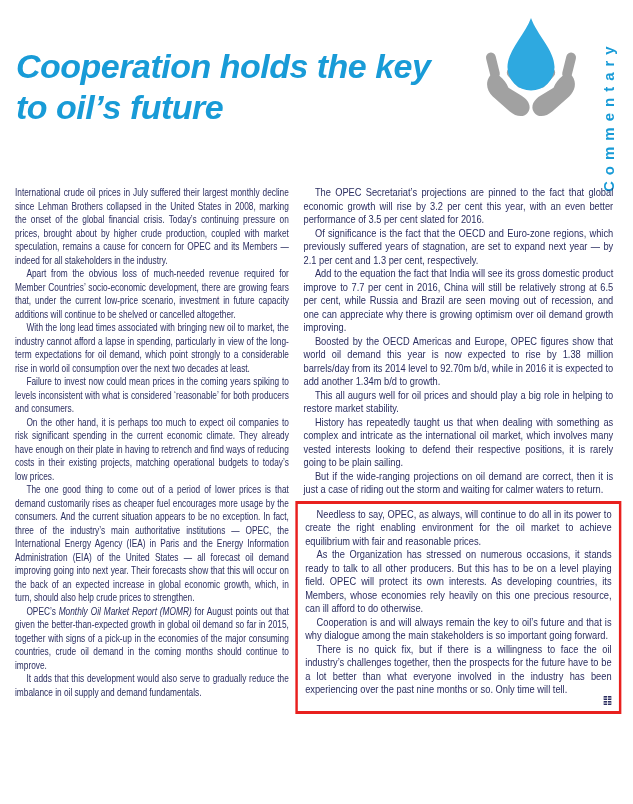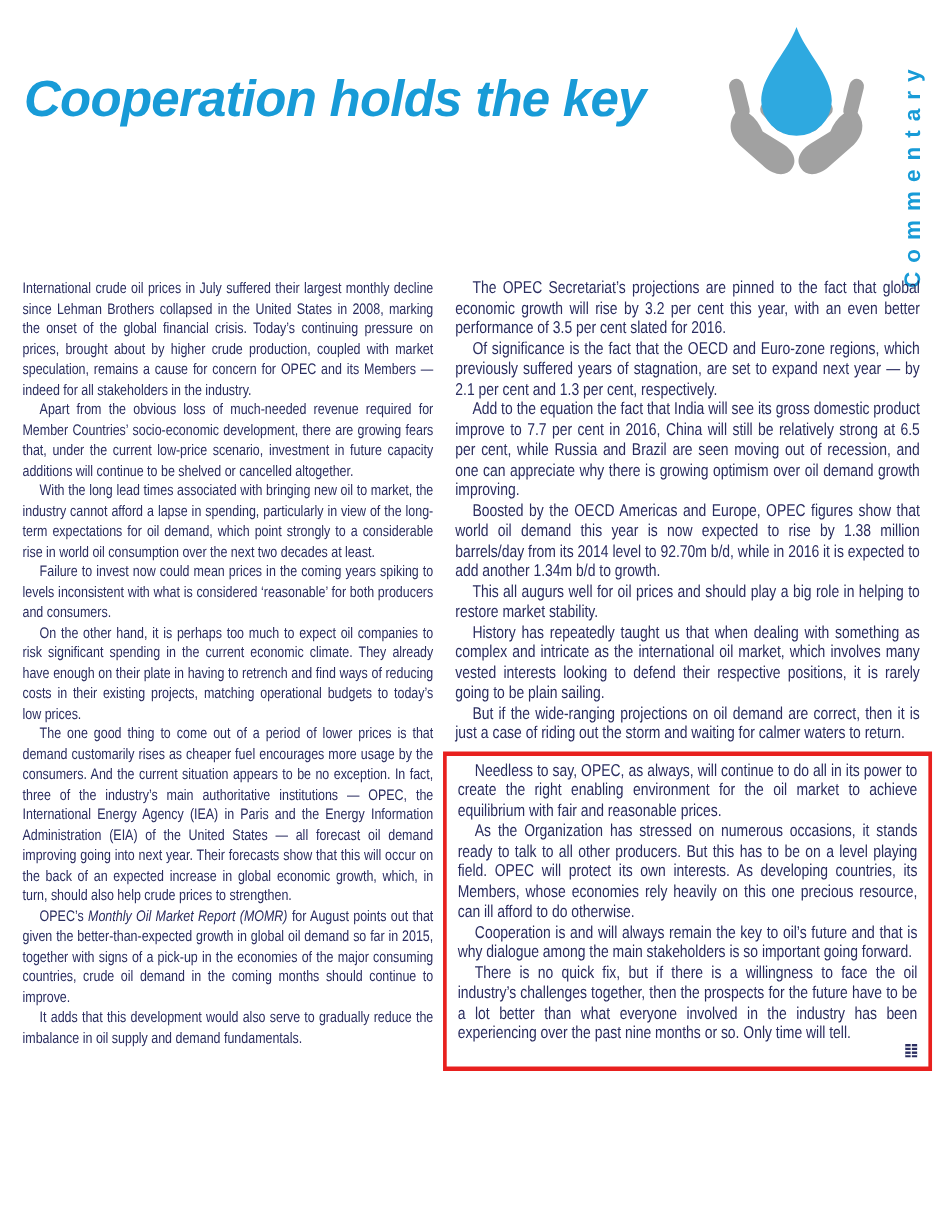--- a/index.html
+++ b/index.html
@@ -36,21 +36,21 @@
     position:relative; border:3px solid var(--box-red);
     margin:4px -10px 0 -10px; padding:4px 9px 14px 9px;
   }
   .end-marker { position:absolute; right:9px; bottom:6px; line-height:0; }
 </style>
 </head>
 <body>
 
 <div class="page" style="--accent-blue: #189bd7; --drop-blue: #2ea9e0; --hand-gray: #a1a1a1; --text-navy: #2a2d60; --box-red: #e8201e;">
 
-  <h1 class="title"><span>Cooperation holds the key</span><br></h1>
+  <h1 class="title"><span>Cooperation holds the key</span><br><span>to oil’s future</span></h1>
 
   <div class="logo">
     <svg width="98" height="112" viewBox="0 0 100 112" xmlns="http://www.w3.org/2000/svg">
       <g fill="#a1a1a1">
         <rect x="6" y="38" width="10" height="27" rx="5" transform="rotate(-14 11 51)"></rect>
         <rect x="30" y="52" width="10" height="24" rx="5" transform="rotate(-42 35 64)"></rect>
         <path d="M8 62 c-5 7 -3 15 3 21 l17 15 c7 6 15 7 19 1 c4 -6 0 -13 -7 -17 l-13 -8 c-2 -5 -5 -9 -9 -12 c-4 -3 -8 -3 -10 0 z"></path>
       </g>
       <g fill="#a1a1a1" transform="translate(100,0) scale(-1,1)">
         <rect x="6" y="38" width="10" height="27" rx="5" transform="rotate(-14 11 51)"></rect>

